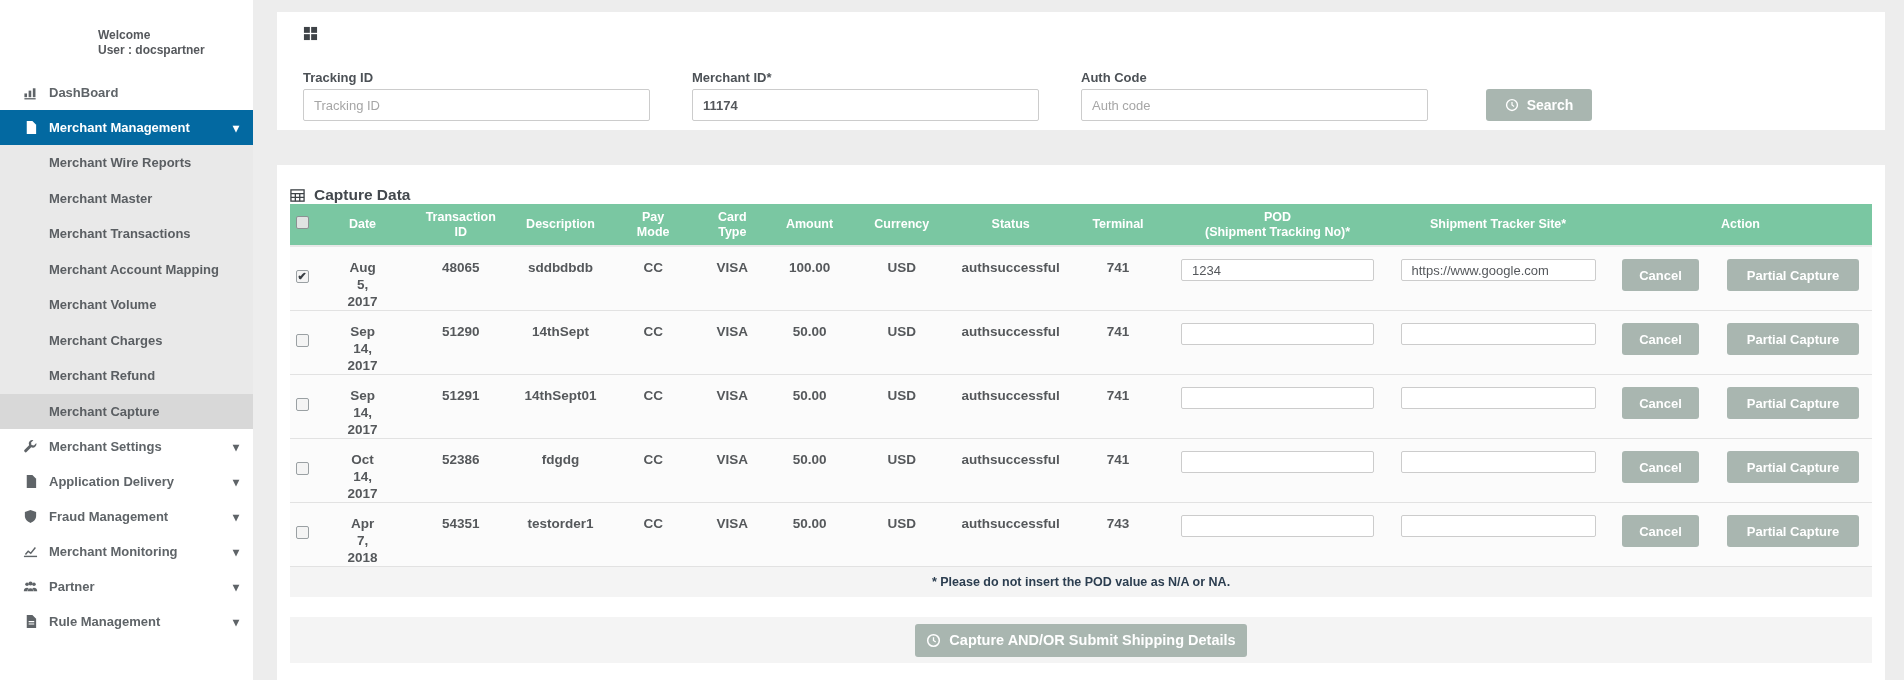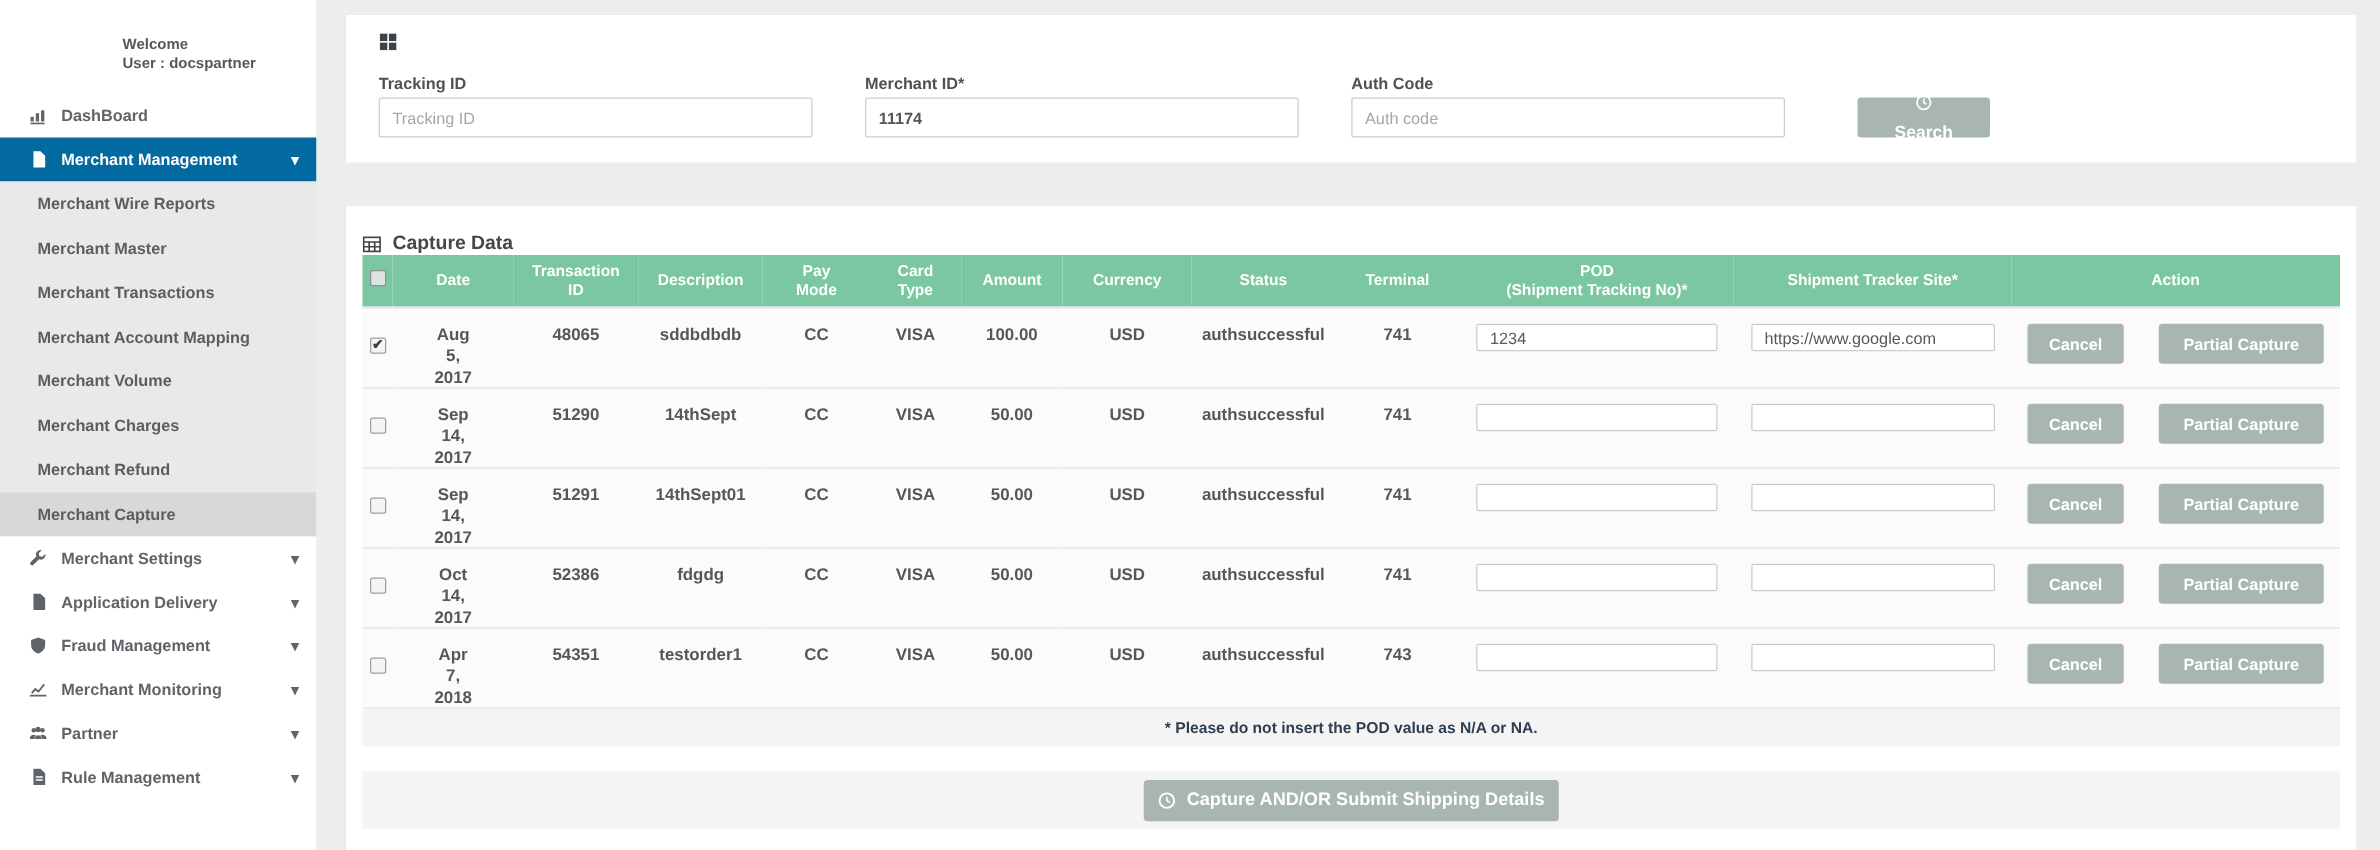--- a/index.html
+++ b/index.html
@@ -10,36 +10,36 @@
 .sidebar { width:253px; background:#fff; flex:none; height:100%; }
 .welcome { padding:28px 0 0 98px; font-size:12px; font-weight:700; color:#55585c; line-height:15px; }
 .nav { margin-top:17px; }
 .nav-item { height:35px; display:flex; align-items:center; padding-left:22px; position:relative; color:#5f6468; font-size:13px; font-weight:700; cursor:pointer; }
 .nav-item .icon { width:16px; height:16px; margin-right:11px; display:inline-flex; align-items:center; justify-content:center; color:#5f6468; }
 .nav-item .icon svg { width:15px; height:15px; }
 .nav-item .caret { position:absolute; right:14px; font-size:12px; }
 .nav-item.active { background:#0369a1; color:#fff; }
 .nav-item.active .icon { color:#fff; }
 .submenu { background:#e9e9e9; }
-.sub-item { height:35.5px; line-height:35.5px; padding-left:30px; font-size:13px; font-weight:700; color:#5a5e62; cursor:pointer; }
+.sub-item { height:35.5px; line-height:35.5px; padding-left:49px; font-size:13px; font-weight:700; color:#5a5e62; cursor:pointer; }
 .sub-item.active { background:#d8d8d8; }
 
 .main { flex:1; padding:12px 19px 0 24px; }
 .panel { background:#fff; }
 .panel1 { height:118px; padding:14px 26px 0 26px; margin-bottom:35px; }
 .panel-title { display:flex; align-items:center; gap:10px; font-size:17px; font-weight:700; color:#43484d; }
 .panel-title svg { flex:none; }
-.form-row { display:flex; margin-top:18px; }
+.form-row { display:flex; margin-top:29px; }
 .field { width:25%; padding-right:42px; }
 .field label { display:block; font-size:13px; font-weight:700; color:#4c5156; margin-bottom:4px; line-height:15px; }
 input.text { width:100%; height:32px; border:1px solid #ccc; border-radius:2px; padding:0 10px; font-size:13px; font-weight:700; color:#55585c; font-family:inherit; background:#fff; }
 input.text::placeholder { color:#a6a6a6; font-weight:400; }
 .search-col { width:25%; display:flex; align-items:flex-end; padding-left:16px; }
 .btn { background:#a9b6b0; color:#fff; border:none; border-radius:3px; font-weight:700; font-family:inherit; display:inline-flex; align-items:center; justify-content:center; gap:8px; cursor:pointer; }
-.btn-search { width:106px; height:32px; font-size:14px;flex-direction:column; }
+.btn-search { width:106px; height:32px; font-size:14px; }
 
 .panel2 { padding:20px 13px 0 13px; height:515px; }
 .panel-title2 { display:flex; align-items:center; gap:9px; font-size:15.5px; font-weight:700; color:#43484d; margin-top:1px; }
 table.capture { width:100%; border-collapse:collapse; table-layout:fixed; }
 thead th { background:#7ac7a2; color:#fff; font-size:12.5px; font-weight:700; height:42px; vertical-align:middle; line-height:15px; padding:0 4px; text-align:center; border-bottom:2px solid #e8e8e8; }
 tbody td { height:63px; vertical-align:top; padding-top:12px; text-align:center; font-size:13.5px; font-weight:700; color:#55585b; line-height:17px; border-bottom:1px solid #e2e2e2; background:#fbfbfb; }
 td.cb-cell { vertical-align:middle; padding-top:0; }
 .cb { display:inline-block; width:13px; height:13px; background:#f4f4f4; border:1px solid #9aa0a3; border-radius:2px; position:relative; }
 .cb.header-cb { background:#dfe3e2; border-color:#8b9193; }
 .cb.checked::after { content:"\2714"; position:absolute; top:-3px; left:1px; font-size:11px; color:#3a3f44; }

